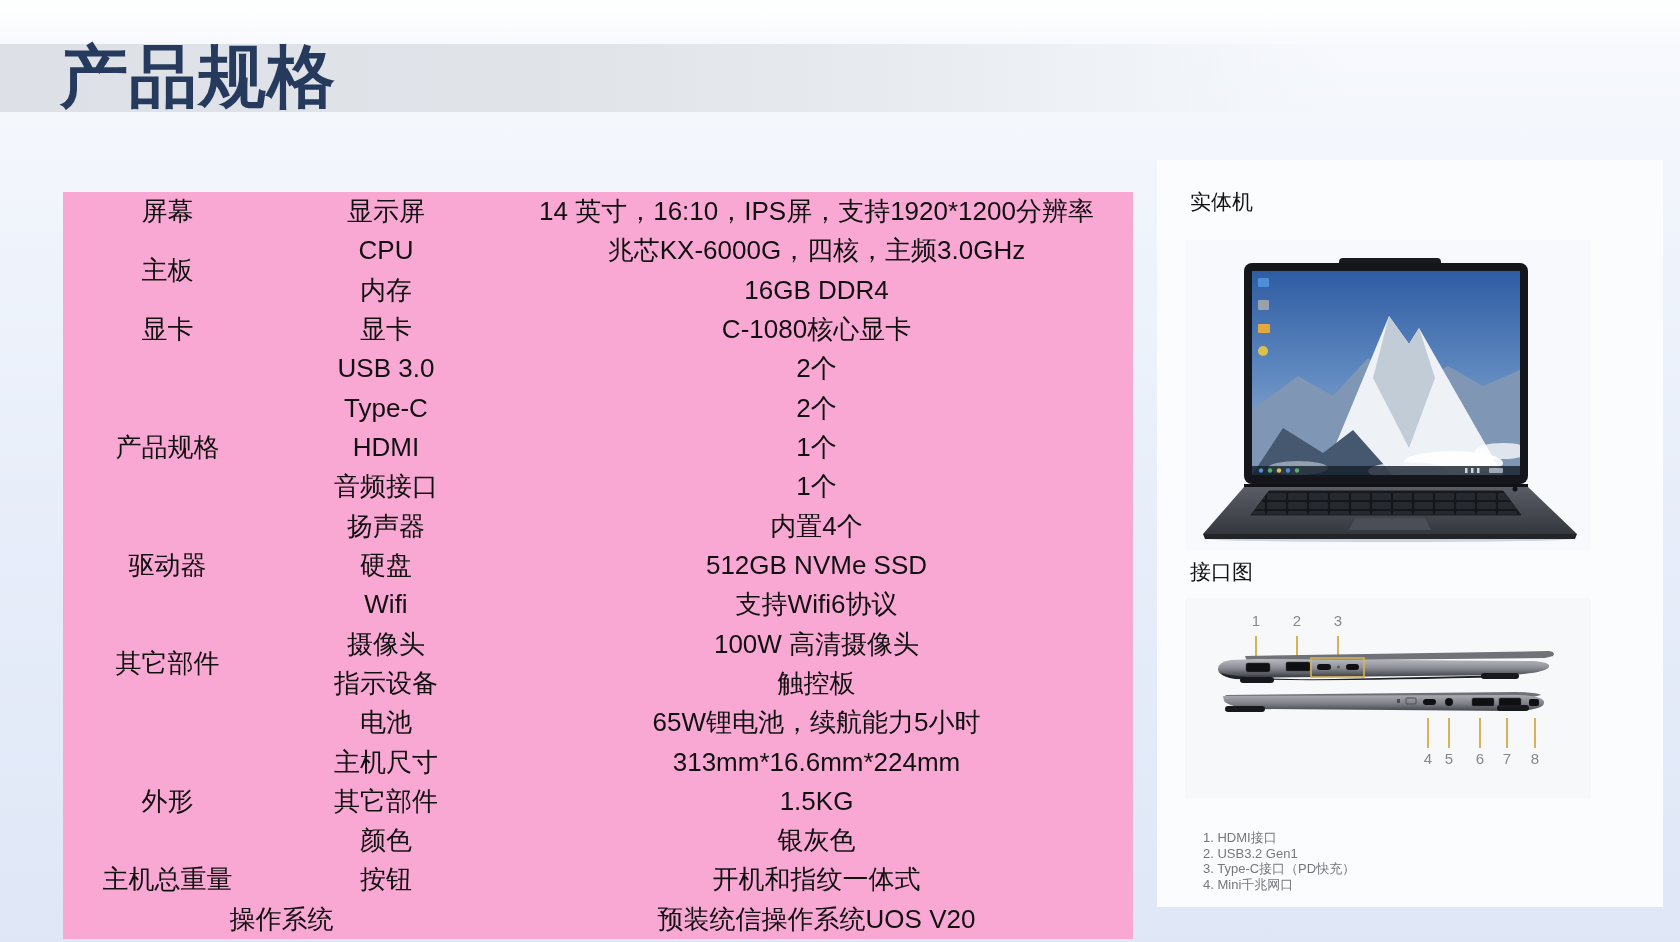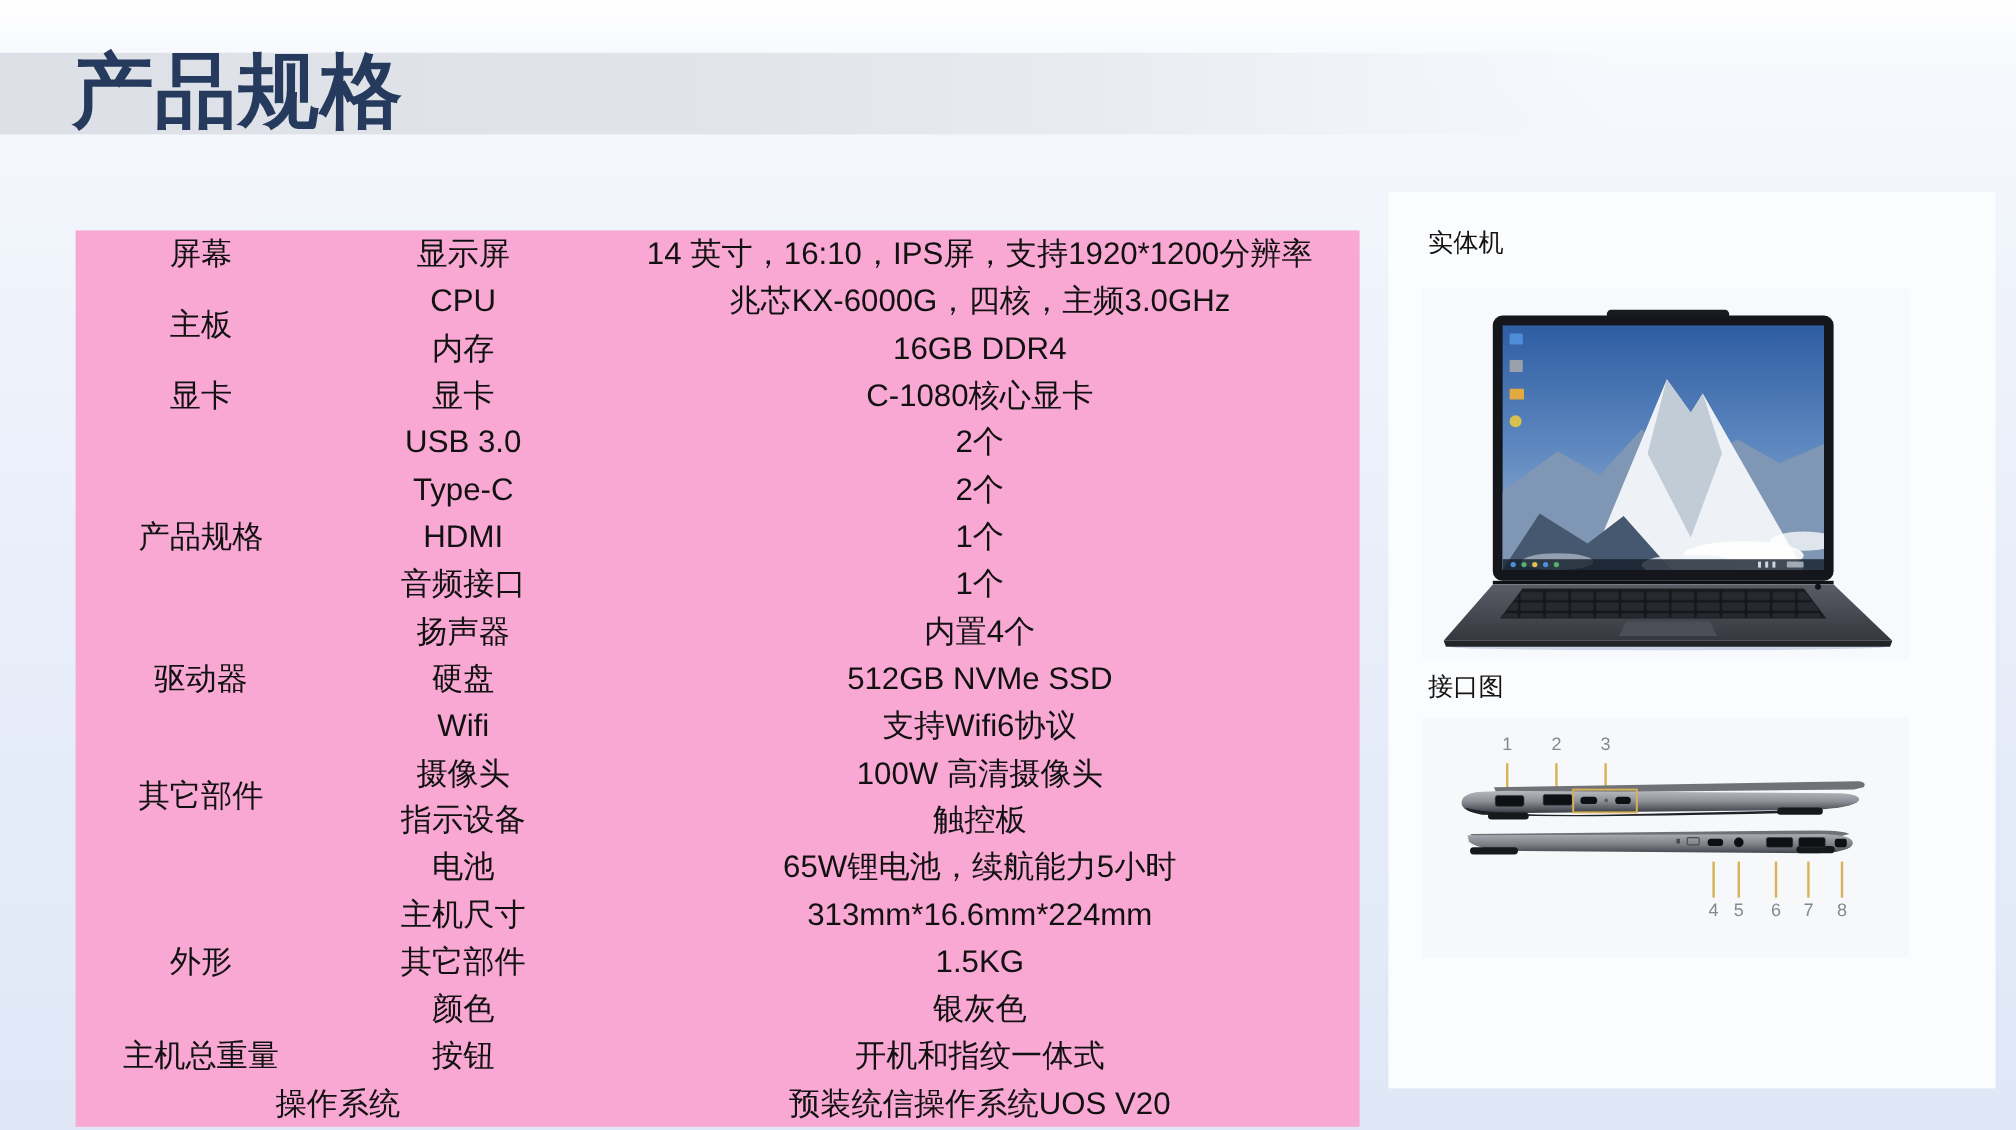--- a/index.html
+++ b/index.html
@@ -265,13 +265,19 @@
   <div class="leader" style="left:291px;top:558px;height:30px;"></div>
   <div class="leader" style="left:322px;top:558px;height:30px;"></div>
   <div class="leader" style="left:349px;top:558px;height:30px;"></div>
   <div class="leader" style="left:377px;top:558px;height:30px;"></div>
   <span class="pnum" style="left:259px;top:590px;">4</span>
   <span class="pnum" style="left:280px;top:590px;">5</span>
   <span class="pnum" style="left:311px;top:590px;">6</span>
   <span class="pnum" style="left:338px;top:590px;">7</span>
   <span class="pnum" style="left:366px;top:590px;">8</span>
 
+  <div class="legend-col legend-left">
+    <div>1. HDMI接口</div>
+    <div>2. USB3.2 Gen1</div>
+    <div>3. Type-C接口（PD快充）</div>
+    <div>4. Mini千兆网口</div>
+  </div>
 </div>
 
 </body></html>

